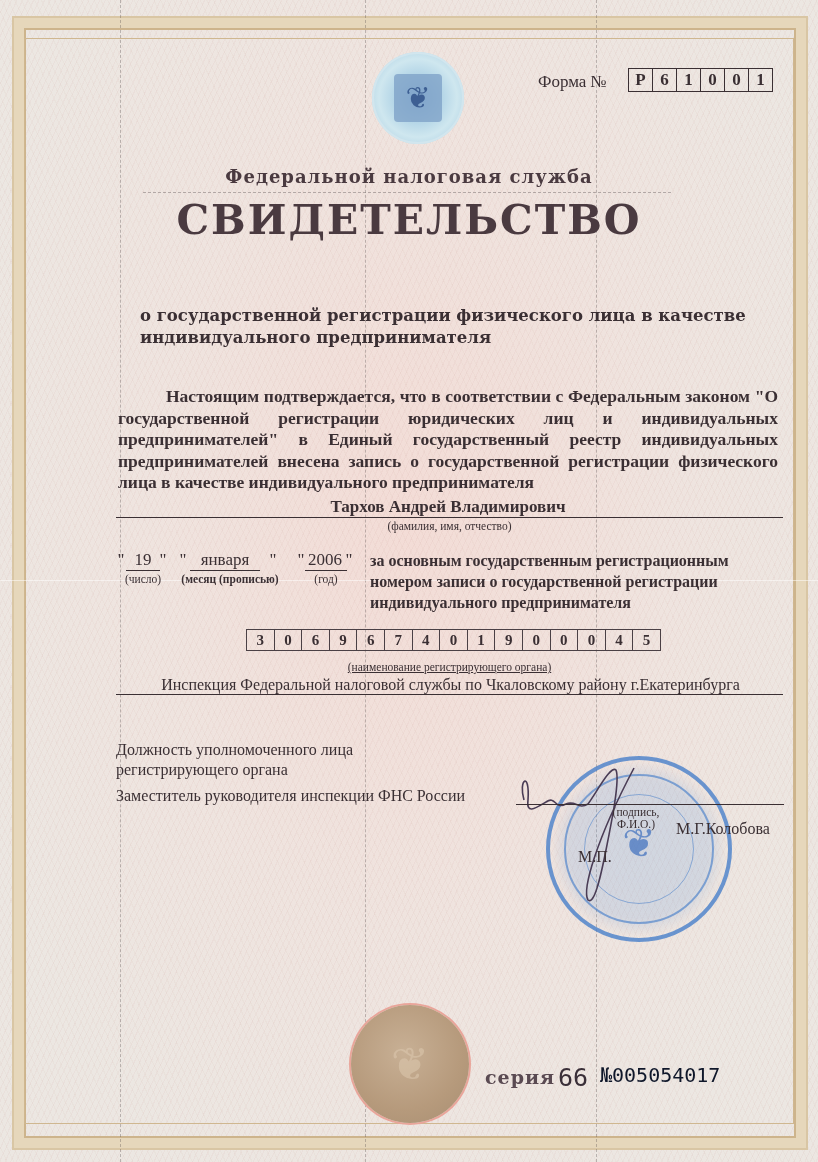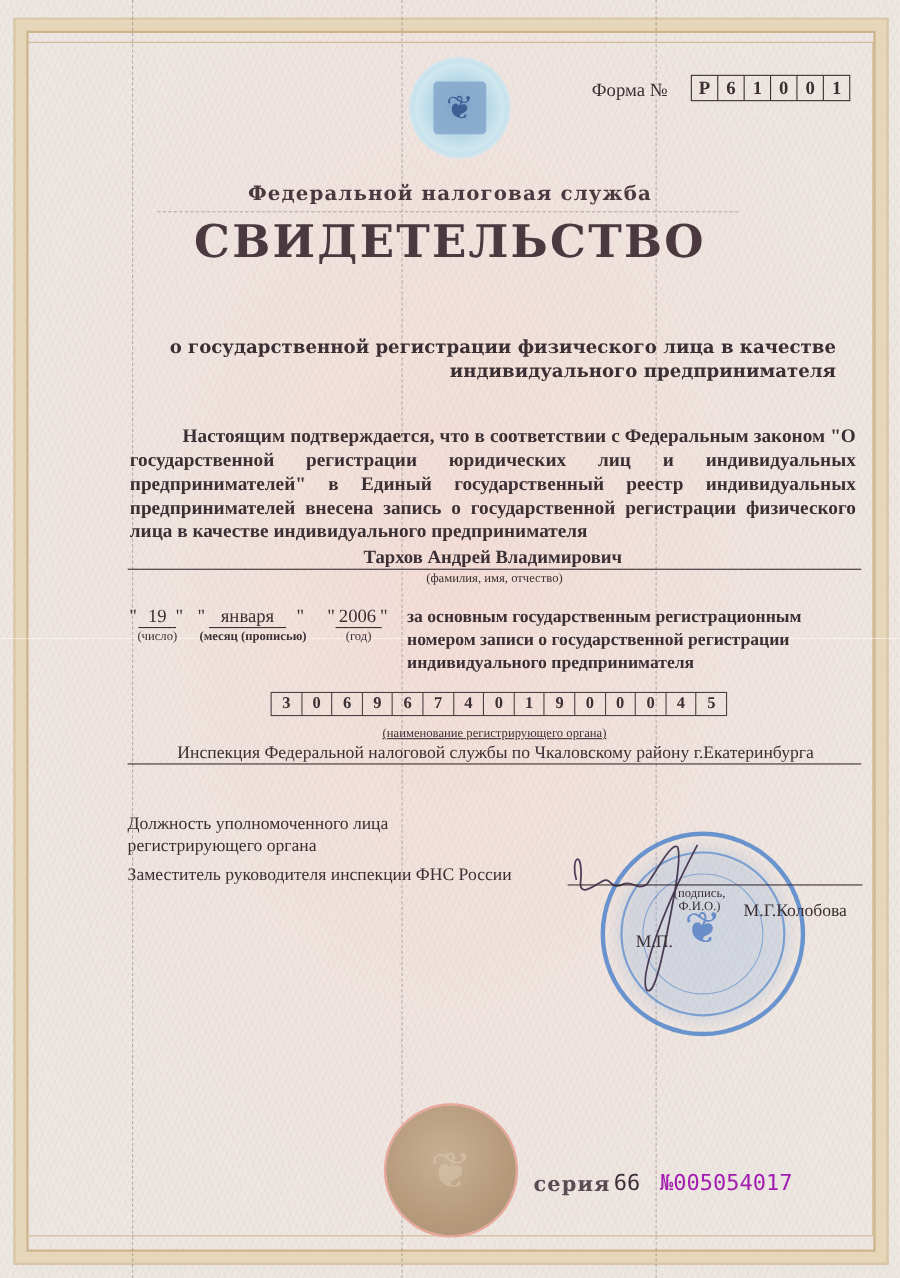--- a/index.html
+++ b/index.html
@@ -22,21 +22,21 @@
     box-shadow:0 0 0 2px #d2e6ee inset;}
   .hologram .inner{position:absolute;left:22px;top:22px;width:48px;height:48px;background:#7fa2c8;border-radius:4px;opacity:.8;}
   .hologram .eagle{position:absolute;left:0;top:28px;width:92px;text-align:center;font-size:30px;color:#3d5f93;}
   .forma{position:absolute;left:538px;top:72px;font-size:17px;}
   .forma-boxes{position:absolute;left:628px;top:68px;display:flex;border:1px solid #3a2f33;}
   .forma-boxes span{display:block;width:23px;height:22px;border-right:1px solid #3a2f33;text-align:center;font-weight:bold;font-size:17px;line-height:22px;}
   .forma-boxes span:last-child{border-right:none;}
   .fns{position:absolute;left:0;width:818px;top:166px;text-align:center;font-family:"DejaVu Serif",serif;font-weight:bold;font-size:18px;letter-spacing:1px;color:#4a3a40;}
   .hr-dotted{position:absolute;left:143px;top:192px;width:528px;border-top:1px dashed rgba(120,110,110,0.5);}
   .title{position:absolute;left:0;width:818px;top:196px;text-align:center;font-family:"DejaVu Serif",serif;font-weight:bold;font-size:41px;letter-spacing:2px;color:#4a3a40;}
-  .subtitle{position:absolute;left:140px;width:620px;top:305px;text-align:right;font-family:"DejaVu Serif",serif;font-weight:bold;font-size:16.5px;line-height:22px;color:#3a2f33;}
+  .subtitle{position:absolute;left:140px;width:620px;top:305px;text-align:left;font-family:"DejaVu Serif",serif;font-weight:bold;font-size:16.5px;line-height:22px;color:#3a2f33;}
   .body-text{position:absolute;left:118px;width:660px;top:386px;font-family:"Liberation Serif",serif;font-weight:bold;font-size:17.5px;line-height:21.5px;text-align:justify;text-indent:48px;}
   .fio{position:absolute;left:118px;width:660px;top:497px;text-align:center;font-weight:bold;font-size:17px;}
   .line{position:absolute;border-top:1px solid #3a2f33;}
   .caption{position:absolute;font-size:11.5px;text-align:center;color:#3a2f33;}
   .date-val{position:absolute;font-size:17px;text-align:center;}
   .date-note{position:absolute;left:370px;top:550px;width:400px;font-weight:bold;font-size:16px;line-height:21px;}
   .reg-boxes{position:absolute;left:246px;top:629px;display:flex;border:1px solid #4a4045;}
   .reg-boxes span{display:block;width:26.6px;height:20px;border-right:1px solid #4a4045;text-align:center;font-weight:bold;font-size:15px;line-height:20px;}
   .reg-boxes span:last-child{border-right:none;}
   .organ{position:absolute;left:118px;width:665px;top:676px;text-align:center;font-size:16px;}
@@ -48,22 +48,22 @@
   .stamp .ring3{position:absolute;left:34px;top:34px;right:34px;bottom:34px;border-radius:50%;border:1px solid rgba(60,120,200,0.5);}
   .stamp .eagle{position:absolute;left:0;top:60px;width:178px;text-align:center;font-size:40px;color:rgba(60,110,190,0.7);}
   .signature{position:absolute;left:516px;top:760px;width:130px;height:150px;}
   .kolobova{position:absolute;left:676px;top:820px;font-size:16px;}
   .mp{position:absolute;left:578px;top:848px;font-size:16px;}
   .seal{position:absolute;left:351px;top:1005px;width:118px;height:118px;border-radius:50%;
     background:radial-gradient(circle at 45% 40%, #c8b095 0%, #b69a7c 60%, #a88e72 100%);
     box-shadow:0 0 0 2px #e9a59a;}
   .seal .eagle{position:absolute;left:0;top:32px;width:118px;text-align:center;font-size:46px;color:rgba(220,200,175,0.55);}
   .seria{position:absolute;left:485px;top:1066px;font-family:"DejaVu Serif",serif;font-weight:bold;font-size:19px;color:#5a4a52;letter-spacing:1px;}
-  .seria-val{position:absolute;left:558px;top:1063px;font-family:"DejaVu Sans Mono",monospace;font-size:20px;color:#3a2f38;}
-  .number{position:absolute;left:600px;top:1063px;font-family:"DejaVu Sans Mono",monospace;font-size:20px;color:#a21caf;}
+  .seria-val{position:absolute;left:558px;top:1063px;font-family:"DejaVu Sans Mono",monospace;font-size:25px;color:#3a2f38;}
+  .number{position:absolute;left:600px;top:1063px;font-family:"DejaVu Sans Mono",monospace;font-size:20px;color:#0f172a;}
 </style>
 </head>
 <body>
 
 <div class="paper"></div>
 <div class="border-outer"></div>
 <div class="border-inner"></div>
 <div class="fold-v" style="left:120px"></div>
 <div class="fold-v" style="left:365px"></div>
 <div class="fold-v" style="left:596px"></div>

